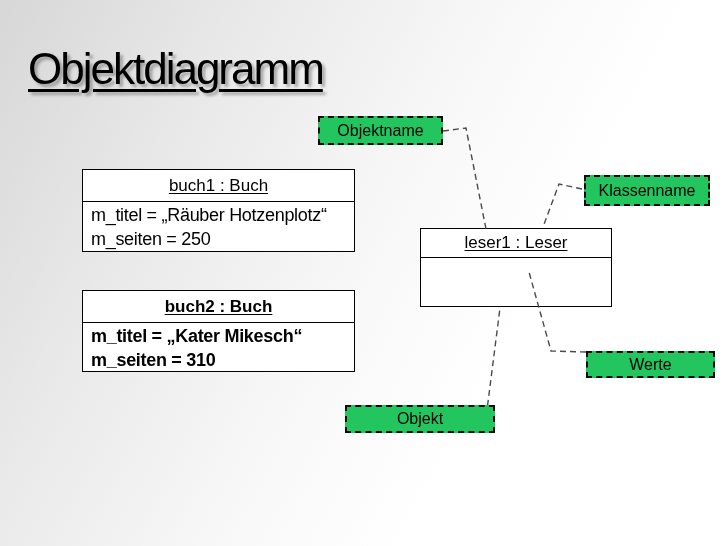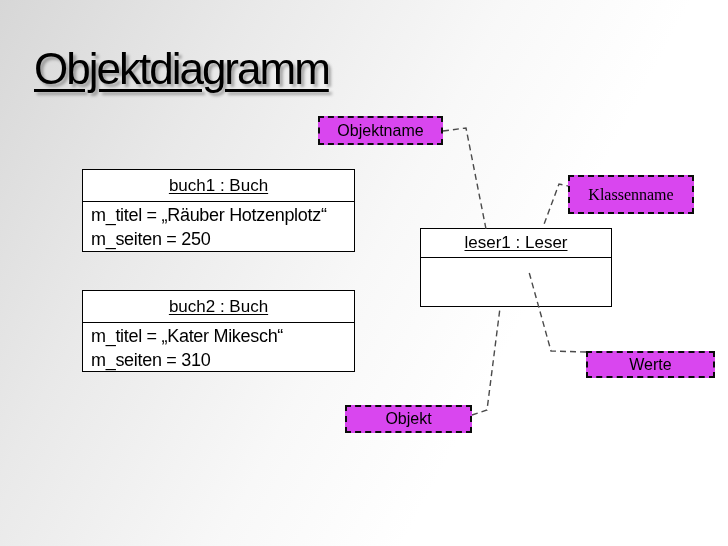--- a/index.html
+++ b/index.html
@@ -13,21 +13,21 @@
     position: relative;
     font-family: "Liberation Sans", "DejaVu Sans", sans-serif;
     background: linear-gradient(118deg, #d7d7d7 0%, #e9e9e9 25%, #f8f8f8 50%, #ffffff 68%);
   }
   .slide {
     position: absolute;
     inset: 0;
   }
   .slide-title {
     position: absolute;
-    left: 34px;
+    left: 28px;
     top: 44px;
     font-size: 44px;
     letter-spacing: -2px;
     color: #000;
     text-decoration: underline;
     text-decoration-thickness: 3px;
     text-underline-offset: 5px;
     text-shadow: 3px 3px 3px rgba(0,0,0,0.30);
     white-space: nowrap;
   }
@@ -50,38 +50,38 @@
   .buch .obj-header { height: 32px; line-height: 31px; }
   .leser .obj-header { height: 29px; line-height: 28px; }
   .obj-body {
     padding: 1px 4px 0 8px;
     font-size: 18px;
     letter-spacing: -0.3px;
     line-height: 24px;
     white-space: nowrap;
   }
   #box-buch1  { left: 82px;  top: 169px; width: 273px; height: 83px; }
-  #box-buch2  { left: 82px;  top: 290px; width: 273px; height: 82px; }
+  #box-buch2  { left: 82px;  top: 290px; width: 273px; height: 82px; font-weight: bold; }
   #box-leser1 { left: 420px; top: 228px; width: 192px; height: 79px; }
   .callout {
     position: absolute;
-    background: #d946ef;
+    background: #22c55e;
     border: 2px dashed #0b0b0b;
     box-sizing: border-box;
     display: flex;
     align-items: center;
     justify-content: center;
     font-size: 16px;
     color: #000;
     z-index: 3;
   }
   #callout-objektname  { left: 318px; top: 116px; width: 125px; height: 29px; }
-  #callout-klassenname { left: 568px; top: 175px; width: 126px; height: 39px; font-family: Liberation Serif, serif; }
+  #callout-klassenname { left: 584px; top: 175px; width: 126px; height: 31px; }
   #callout-werte       { left: 586px; top: 351px; width: 129px; height: 27px; }
-  #callout-objekt      { left: 345px; top: 405px; width: 127px; height: 28px; }
+  #callout-objekt      { left: 345px; top: 405px; width: 150px; height: 28px; }
   #connector-layer {
     position: absolute;
     inset: 0;
     z-index: 2;
     pointer-events: none;
   }
   #connector-layer polyline {
     fill: none;
     stroke: #4a4a4a;
     stroke-width: 1.4;

